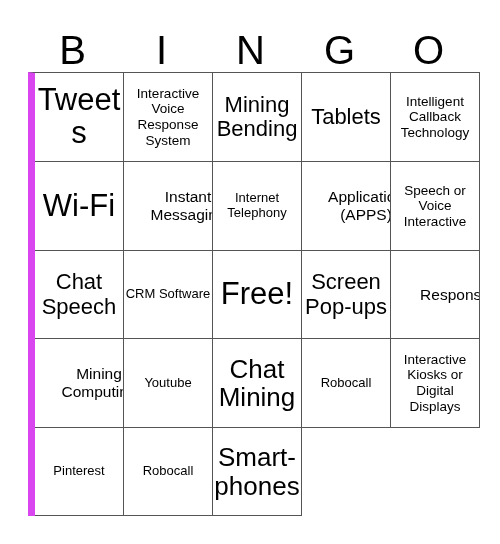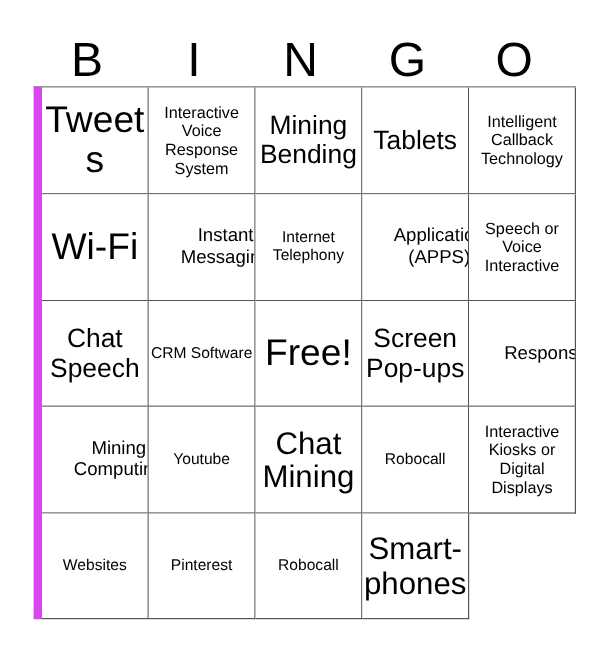--- a/index.html
+++ b/index.html
@@ -172,23 +172,20 @@
         <span class="cell-text">Chat Mining</span>
       </div>
     <div class="cell" data-size="m">
         <span class="cell-text">Robocall</span>
       </div>
 
     <div class="cell" data-size="xs">
         <span class="cell-text">Interactive Kiosks or Digital Displays</span>
       </div>
     <div class="cell" data-size="m">
-        <span class="cell-text">Websites</span>
-      </div>
-    <div class="cell" data-size="m">
         <span class="cell-text">Pinterest</span>
       </div>
     <div class="cell" data-size="m">
         <span class="cell-text">Robocall</span>
       </div>
     <div class="cell" data-size="xl">
         <span class="cell-text">Smart-phones</span>
       </div>
 
   </div>

